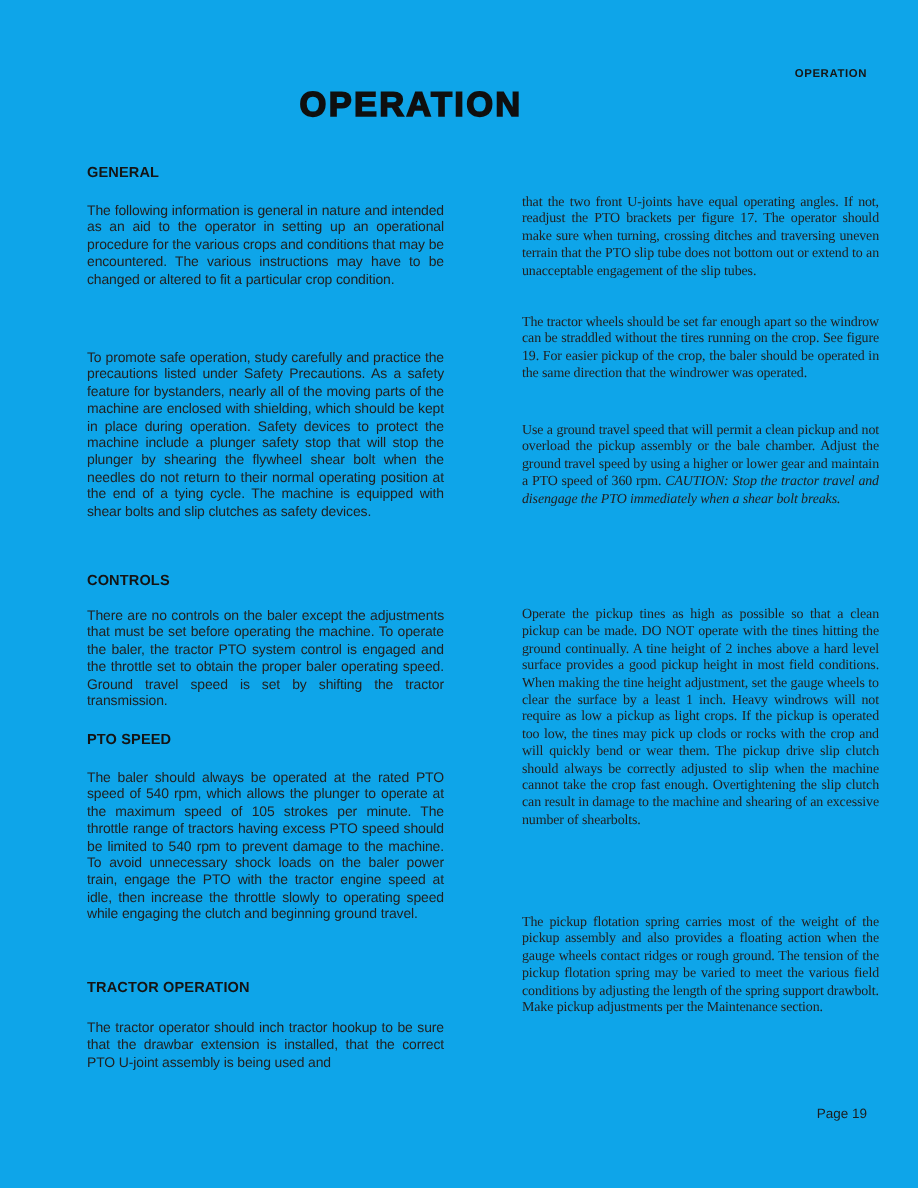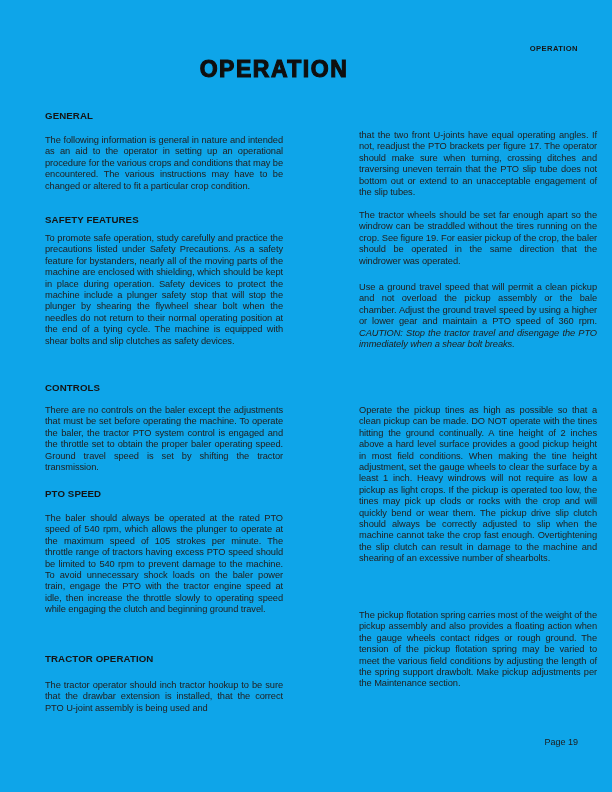--- a/index.html
+++ b/index.html
@@ -26,22 +26,22 @@
     transform:translateX(-50%);
     margin:0;
     font-size:23px;
     font-weight:bold;
     letter-spacing:1.5px;
     color:#0f0f0f;
     -webkit-text-stroke:1.1px #0f0f0f;
     white-space:nowrap;
   }
   .col{position:absolute;top:0;height:792px;}
-  .col-left{left:45px;width:238px;}
-  .col-right{left:359px;width:238px;}
+  .col-left{left:58px;width:238px;}
+  .col-right{left:348px;width:238px;font-family:Liberation Serif, serif;}
   .sec-heading{
     position:absolute;left:0;width:100%;
     margin:0;
     font-size:9.7px;
     font-weight:bold;
     letter-spacing:0.1px;
     color:#141414;
     white-space:nowrap;
   }
   .body-par{
@@ -69,21 +69,20 @@
 
   <div class="running-head">OPERATION</div>
 
   <h1 class="page-title">OPERATION</h1>
 
   <div class="col col-left">
 
     <h2 class="sec-heading" style="top:110px">GENERAL</h2>
     <p class="body-par" style="top:135px">The following information is general in nature and intended as an aid to the operator in setting up an operational procedure for the various crops and conditions that may be encountered. The various instructions may have to be changed or altered to fit a particular crop condition.</p>
 
-    <h2 class="sec-heading" style="top:214px">SAFETY FEATURES</h2>
     <p class="body-par" style="top:233px">To promote safe operation, study carefully and practice the precautions listed under Safety Precautions. As a safety feature for bystanders, nearly all of the moving parts of the machine are enclosed with shielding, which should be kept in place during operation. Safety devices to protect the machine include a plunger safety stop that will stop the plunger by shearing the flywheel shear bolt when the needles do not return to their normal operating position at the end of a tying cycle. The machine is equipped with shear bolts and slip clutches as safety devices.</p>
 
     <h2 class="sec-heading" style="top:382px">CONTROLS</h2>
     <p class="body-par" style="top:405px">There are no controls on the baler except the adjustments that must be set before operating the machine. To operate the baler, the tractor PTO system control is engaged and the throttle set to obtain the proper baler operating speed.  Ground travel speed is set by shifting the tractor transmission.</p>
 
     <h2 class="sec-heading" style="top:488px">PTO SPEED</h2>
     <p class="body-par" style="top:513px">The baler should always be operated at the rated PTO speed of 540 rpm, which allows the plunger to operate at the maximum speed of 105 strokes per minute. The throttle range of tractors having excess PTO speed should be limited to 540 rpm to prevent damage to the machine.  To avoid unnecessary shock loads on the baler power train, engage the PTO with the tractor engine speed at idle, then increase the throttle slowly to operating speed while engaging the clutch and beginning ground travel.</p>
 
     <h2 class="sec-heading" style="top:653px">TRACTOR OPERATION</h2>
     <p class="body-par" style="top:680px">The tractor operator should inch tractor hookup to be sure that the drawbar extension is installed, that the correct PTO U-joint assembly is being used and</p>

